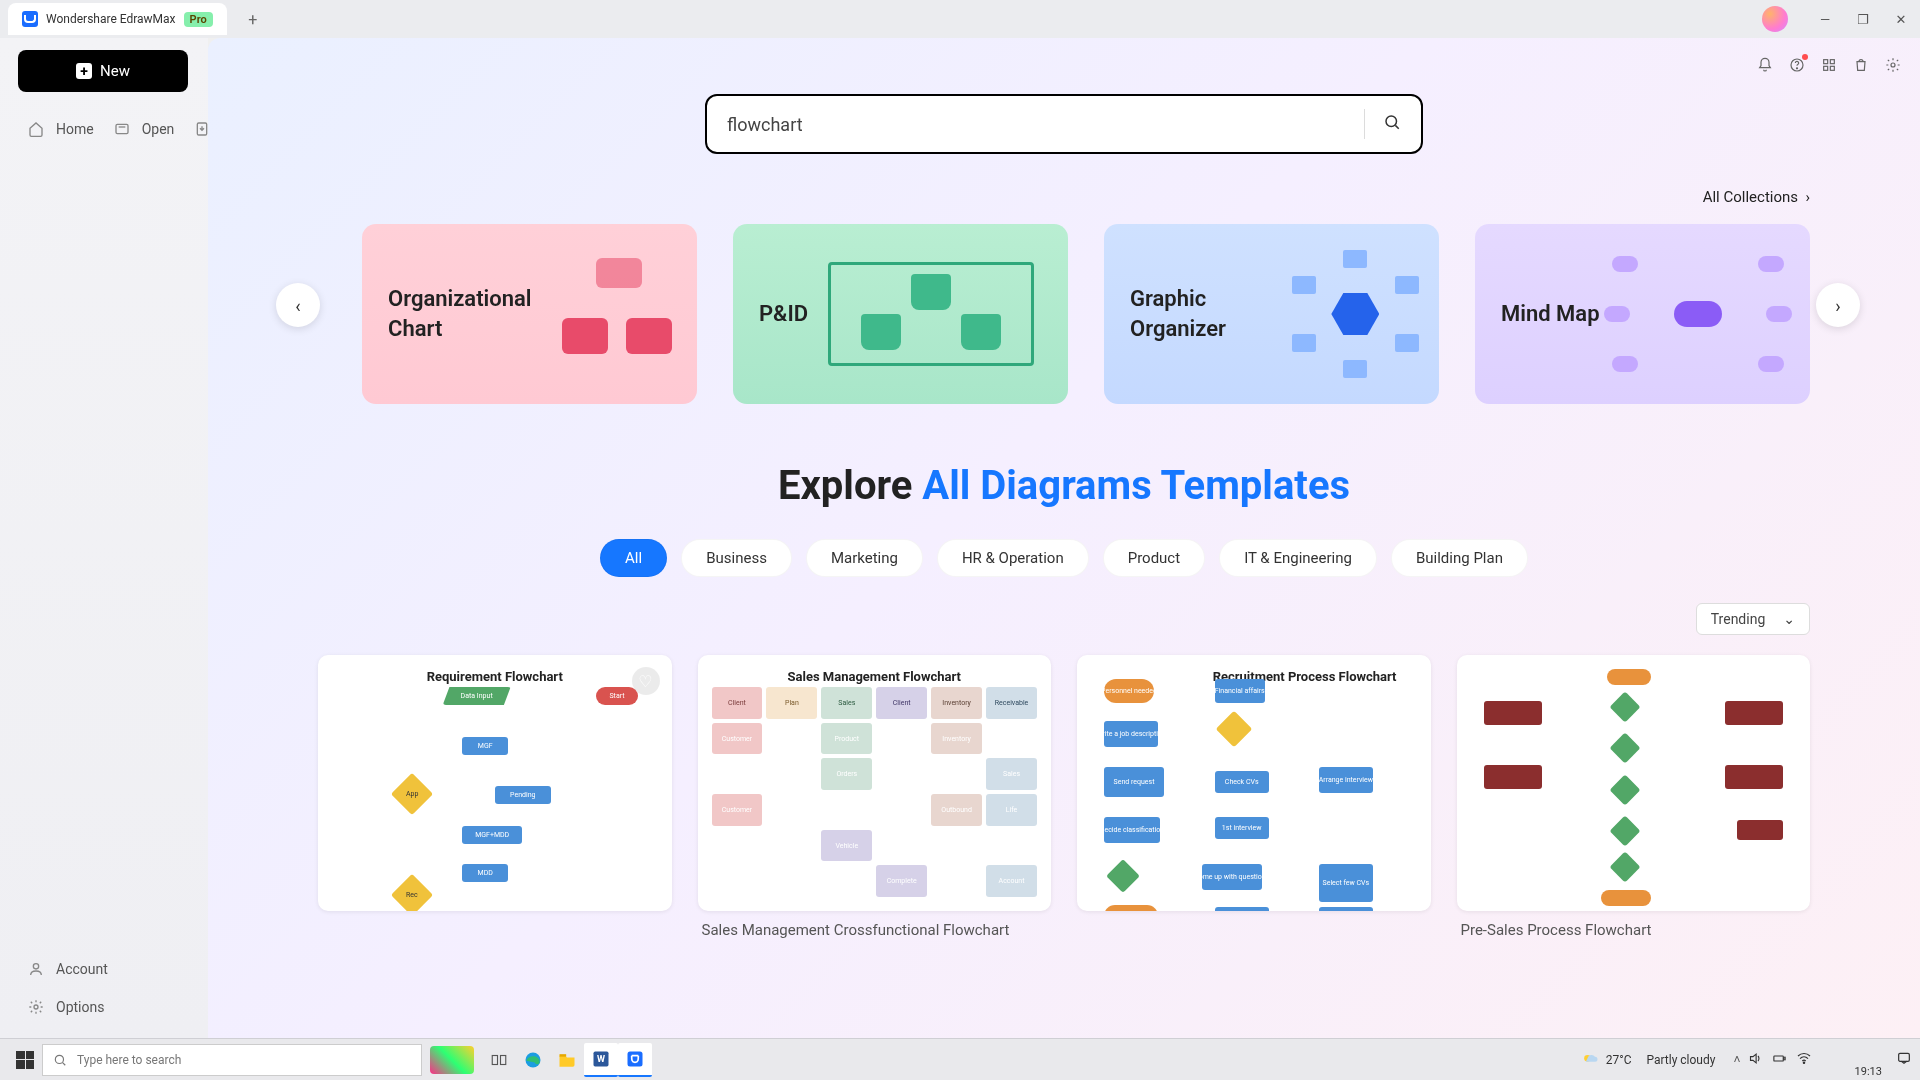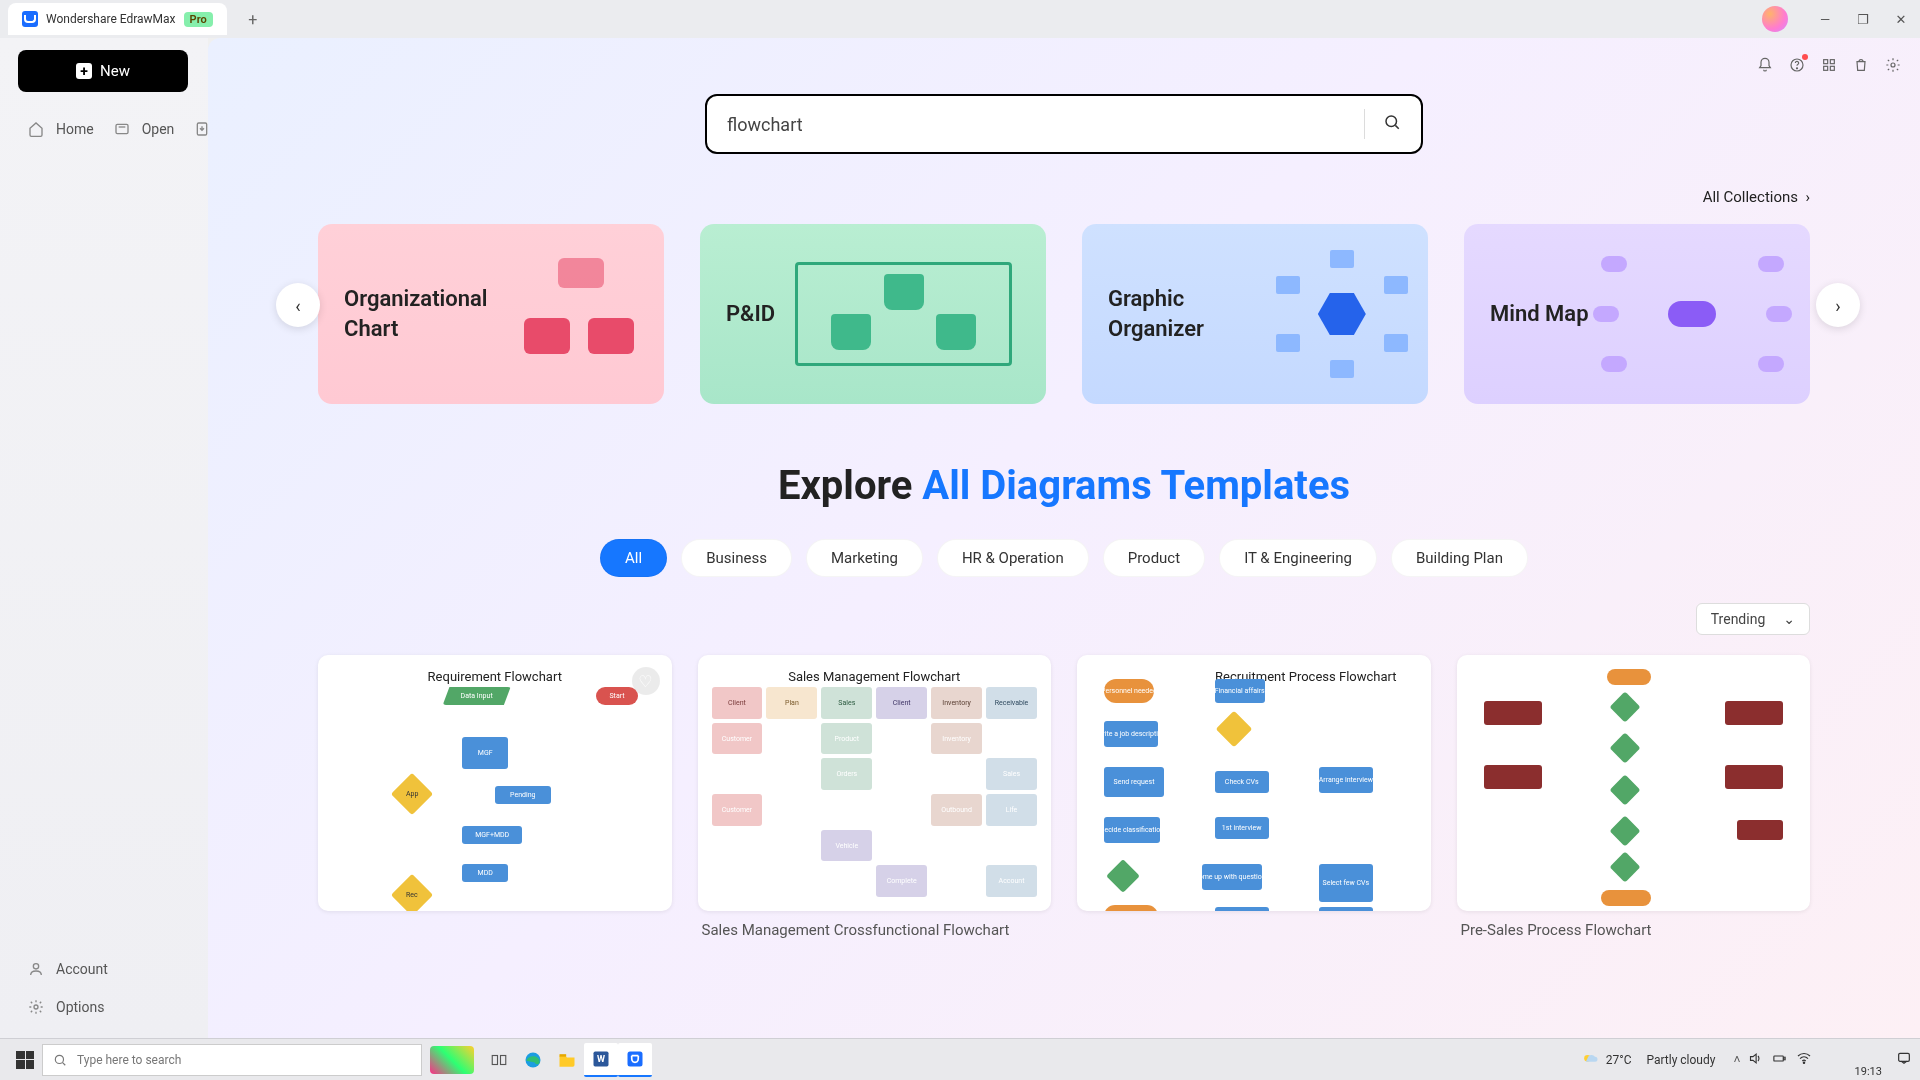--- a/index.html
+++ b/index.html
@@ -47,21 +47,21 @@
 .all-collections span { cursor: pointer; }
 
 
 .carousel-wrap { position: relative; padding: 18px 110px 0; display: flex; gap: 36px; align-items: stretch; }
 .car-arrow { position: absolute; top: 50%; transform: translateY(-50%); width: 44px; height: 44px; background: #fff; border-radius: 50%; display: flex; align-items: center; justify-content: center; box-shadow: 0 2px 8px rgba(0,0,0,0.12); cursor: pointer; font-size: 18px; color: #333; z-index: 2; }
 .car-arrow.left { left: 68px; }
 .car-arrow.right { right: 60px; }
 .cat-card { flex: 1; border-radius: 14px; padding: 28px 26px; display: flex; align-items: center; gap: 12px; cursor: pointer; min-height: 180px; position: relative; overflow: hidden; }
 .cat-card .label { font-size: 22px; font-weight: 600; color: #222; z-index: 1; max-width: 55%; line-height: 1.35; }
 .cat-card .graphic { flex: 1; height: 120px; position: relative; }
-.cat-org { background: linear-gradient(180deg, #ffd0d8, #ffc9d3); }
+.cat-org { background: linear-gradient(180deg, #ffd0d8, #ffc9d3); margin-left: 44px; }
 .cat-pid { background: linear-gradient(180deg, #b9eed2, #a8e6c9); }
 .cat-go  { background: linear-gradient(180deg, #cfe1ff, #c4d9ff); }
 .cat-mm  { background: linear-gradient(180deg, #e5d9ff, #ddd0ff); }
 
 
 .g-org .box { position: absolute; background: #e84b6a; border-radius: 6px; }
 .g-org .b1 { width: 46px; height: 30px; left: 40px; top: 4px; opacity: .55; }
 .g-org .b2 { width: 46px; height: 36px; left: 6px; top: 64px; }
 .g-org .b3 { width: 46px; height: 36px; left: 70px; top: 64px; }
 
@@ -92,21 +92,21 @@
 .pill.active { background: #1677ff; color: #fff; }
 
 
 .trending-row { display: flex; justify-content: flex-end; padding: 26px 110px 0; }
 .trending-dd { background: #fff; border: 1px solid #ddd; border-radius: 6px; padding: 7px 14px; font-size: 14px; color: #444; display: flex; align-items: center; gap: 18px; cursor: pointer; }
 
 
 .tmpl-grid { display: grid; grid-template-columns: repeat(4, 1fr); gap: 26px; padding: 20px 110px 40px; }
 .tmpl-card { border-radius: 10px; cursor: pointer; }
 .tmpl-thumb { background: #fff; border-radius: 10px; aspect-ratio: 1.38; box-shadow: 0 1px 4px rgba(0,0,0,0.08); padding: 14px; position: relative; overflow: hidden; }
-.tmpl-title { font-size: 13px; color: #222; font-weight: 400; text-align: center; padding-bottom: 8px; }
+.tmpl-title { font-size: 13px; color: #222; font-weight: 700; text-align: center; padding-bottom: 8px; }
 .tmpl-caption { font-size: 15px; color: #555; padding: 10px 4px 0; line-height: 1.3; }
 .fav-btn { position: absolute; right: 12px; top: 12px; width: 28px; height: 28px; border-radius: 50%; background: rgba(0,0,0,0.08); display: flex; align-items: center; justify-content: center; color: #fff; }
 
 
 .thumb-body { position: absolute; inset: 32px 14px 14px; }
 .fc-box { position: absolute; font-size: 7px; color: #fff; display: flex; align-items: center; justify-content: center; border-radius: 3px; padding: 0 4px; white-space: nowrap; }
 .fc-green { background: #52a767; }
 .fc-blue { background: #4a90d9; }
 .fc-red { background: #d9534f; }
 .fc-orange { background: #e8923c; }
@@ -344,21 +344,21 @@
 
     <div class="tmpl-grid">
 
       <div class="tmpl-card">
         <div class="tmpl-thumb">
           <div class="fav-btn">♡</div>
           <div class="tmpl-title">Requirement Flowchart</div>
           <div class="thumb-body">
             <div class="fc-box fc-green" style="left:34%;top:0;width:68px;height:18px;clip-path:polygon(10% 0,100% 0,90% 100%,0 100%);">Data Input</div>
             <div class="fc-box fc-red fc-rounded" style="right:6%;top:0;width:42px;height:18px;">Start</div>
-            <div class="fc-box fc-blue" style="left:40%;top:24%;width:46px;height:32px;">MGF</div>
+            <div class="fc-box fc-blue" style="left:40%;top:24%;width:46px;height:18px;">MGF</div>
             <div class="fc-box fc-yellow fc-diamond" style="left:20%;top:44%;width:30px;height:30px;">
                 <span>App</span>
               </div>
             <div class="fc-box fc-blue" style="left:50%;top:47%;width:56px;height:18px;">Pending</div>
             <div class="fc-box fc-blue" style="left:40%;top:66%;width:60px;height:18px;">MGF+MDD</div>
             <div class="fc-box fc-blue" style="left:40%;top:84%;width:46px;height:18px;">MDD</div>
             <div class="fc-box fc-yellow fc-diamond" style="left:20%;bottom:-6%;width:30px;height:30px;">
                 <span>Rec</span>
               </div>
           </div>

